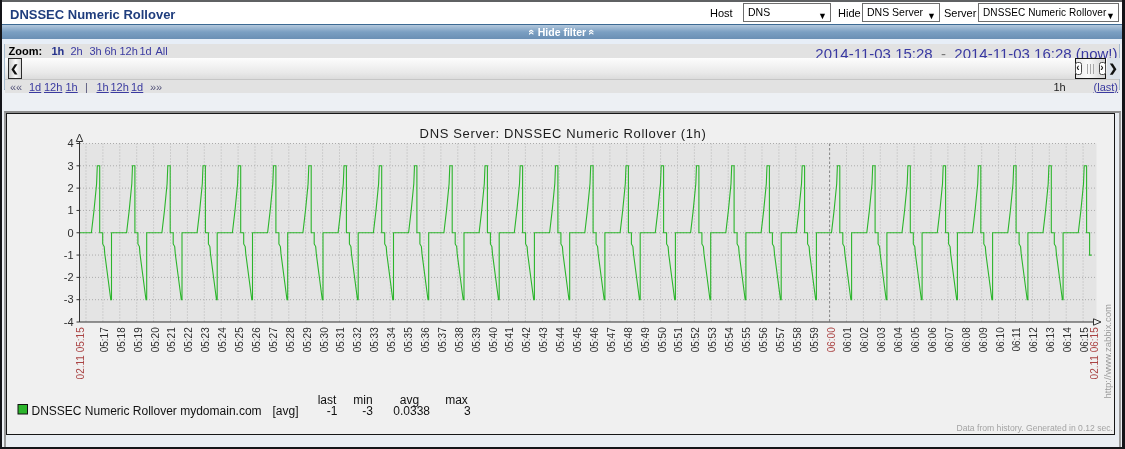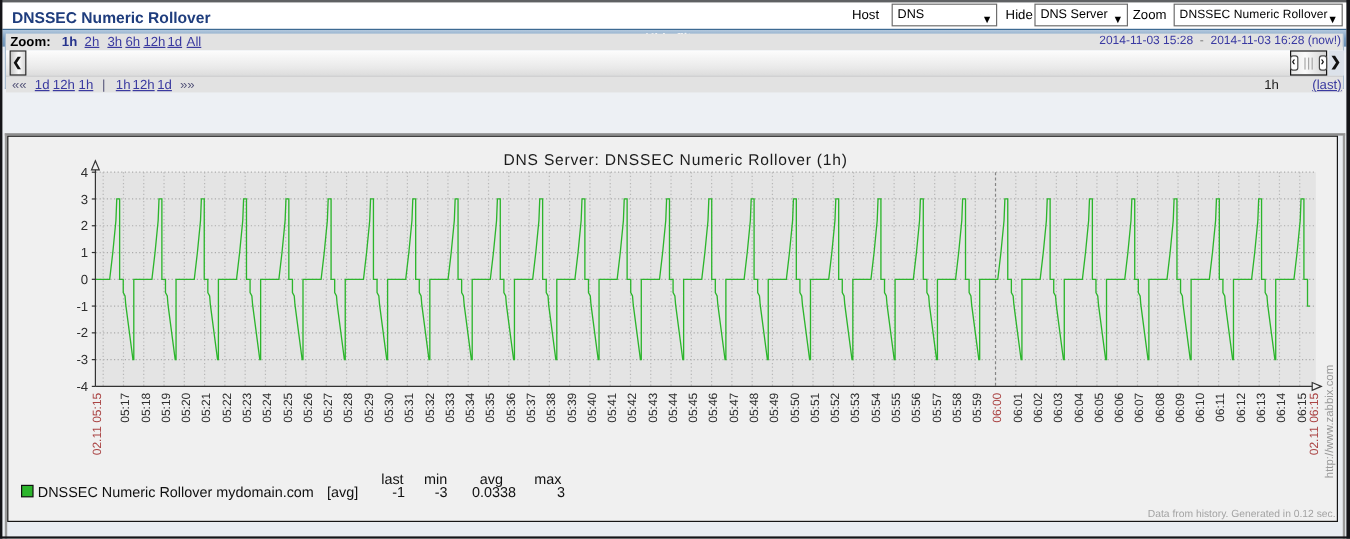--- a/index.html
+++ b/index.html
@@ -5,26 +5,26 @@
 #page{position:relative;width:1125px;height:449px;background:#edf0f4;overflow:hidden}
 .abs{position:absolute}
 #topbar{left:2px;top:2px;width:1120px;height:22px;background:#fff}
 #h1{position:absolute;left:8px;top:5px;font-size:13px;font-weight:bold;color:#1f3d7d}
 .lbl{position:absolute;top:7px;font-size:11px;color:#000}
 .sel{position:absolute;top:3px;height:19px;border:1px solid #6e6e6e;background:#fff;font-size:10.5px;color:#000;line-height:17px;padding-left:4px;white-space:nowrap}
 .sel i{position:absolute;right:3px;top:3.5px;font-style:normal;font-size:9px;color:#000}
 #bluebar{left:2px;top:23.5px;width:1120px;height:15.5px;border-top:1px solid #3d6a93;background:linear-gradient(#b3c8dd,#7b9fc2 50%,#6a8fb4);color:#fff;font-size:10.5px;font-weight:bold;text-align:center;line-height:14.5px}
 .chev{display:inline-block;transform:rotate(90deg);font-weight:bold}
 #strip{left:2px;top:39px;width:1120px;height:5px;background:#e7eef7}
-#fpanel{left:4px;top:28px;width:1116px;height:46px;border-left:1.5px solid #a8bccf;border-right:1.5px solid #a8bccf;border-bottom:1.5px solid #8aa4bd}
+#fpanel{left:4px;top:44px;width:1116px;height:46px;border-left:1.5px solid #a8bccf;border-right:1.5px solid #a8bccf;border-bottom:1.5px solid #8aa4bd}
 #rowA{left:0;top:0;width:100%;height:13.5px;background:#e2e2e2;font-size:11px}
 #rowA b{position:absolute;left:3.5px;top:1px;color:#000}
 #rowA .sel1h{position:absolute;left:46.5px;top:1px;font-weight:bold;color:#26338c}
-#rowA a{position:absolute;top:1px;color:#3a3aa0;text-decoration:underline}
-#dates{position:absolute;right:1.5px;top:1px;color:#3939a2;font-size:10px}
+#rowA a{position:absolute;top:1px;color:#3a3aa0;}
+#dates{position:absolute;right:1.5px;top:1px;color:#3939a2;font-size:15px}
 #dates .dash{color:#777}
 #rowB{left:0;top:13.5px;width:100%;height:22.5px;background:linear-gradient(#fdfdfd,#e9e9e9 70%,#dcdcdc);border-bottom:1px solid #c6c6c6}
 #lbtn{position:absolute;left:2.5px;top:0.5px;width:14px;height:21px;border:1px solid #2a2a2a;background:linear-gradient(90deg,#c8c8c8,#fcfcfc 55%,#d6d6d6);text-align:center;line-height:19px;font-weight:bold;font-size:10px;color:#111}
 #slider{position:absolute;left:1069.5px;top:0.5px;width:31px;height:21px;border:1.5px solid #151515;background:linear-gradient(90deg,#e8e8e8,#fafafa 40%,#d4d4d4)}
 .tab{position:absolute;top:3px;width:7px;height:12.5px;border:1px solid #4a4a4a;border-radius:2.5px;background:#fff;font-size:10px;line-height:10.5px;text-align:center;color:#111;font-weight:bold}
 .grip{position:absolute;top:4.5px;width:1px;height:10px;background:#a8a8a8}
 #rbtn{position:absolute;left:1101.5px;top:0.5px;width:13px;height:21px;background:#dce2ea;text-align:center;line-height:20px;font-weight:bold;font-size:11px;color:#111}
 #rowC{left:0;top:36px;width:100%;height:13px;background:#e2e2e2;font-size:11px}
 #rowC a{position:absolute;top:0.5px;color:#3a3aa0;text-decoration:underline}
 #rowC .g{position:absolute;top:0.5px;color:#55557a;text-decoration:none}
@@ -35,21 +35,21 @@
 .b{position:absolute;background:#141418}
 </style></head><body>
 <div id="page">
   <div class="abs" id="topbar">
     <div id="h1">DNSSEC Numeric Rollover</div>
   </div>
   <div class="abs lbl" style="left:710px">Host</div>
   <div class="abs sel" style="left:743px;width:88px">DNS<i>▼</i></div>
   <div class="abs lbl" style="left:838px">Hide</div>
   <div class="abs sel" style="left:862px;width:78px">DNS Server<i>▼</i></div>
-  <div class="abs lbl" style="left:944px">Zoom</div>
+  <div class="abs lbl" style="left:944px">Server</div>
   <div class="abs sel" style="left:978px;width:141px;font-size:10px;letter-spacing:.1px">DNSSEC Numeric Rollover<i>▼</i></div>
   <div class="abs" id="bluebar"><span class="chev">«</span> Hide filter <span class="chev">«</span></div>
   <div class="abs" id="strip"></div>
   <div class="abs" id="fpanel">
     <div class="abs" id="rowA">
       <b>Zoom:</b>
         <span class="sel1h">1h</span>
         <a style="left:65.5px">2h</a>
         <a style="left:84.5px">3h</a>
         <a style="left:99.5px">6h</a>

